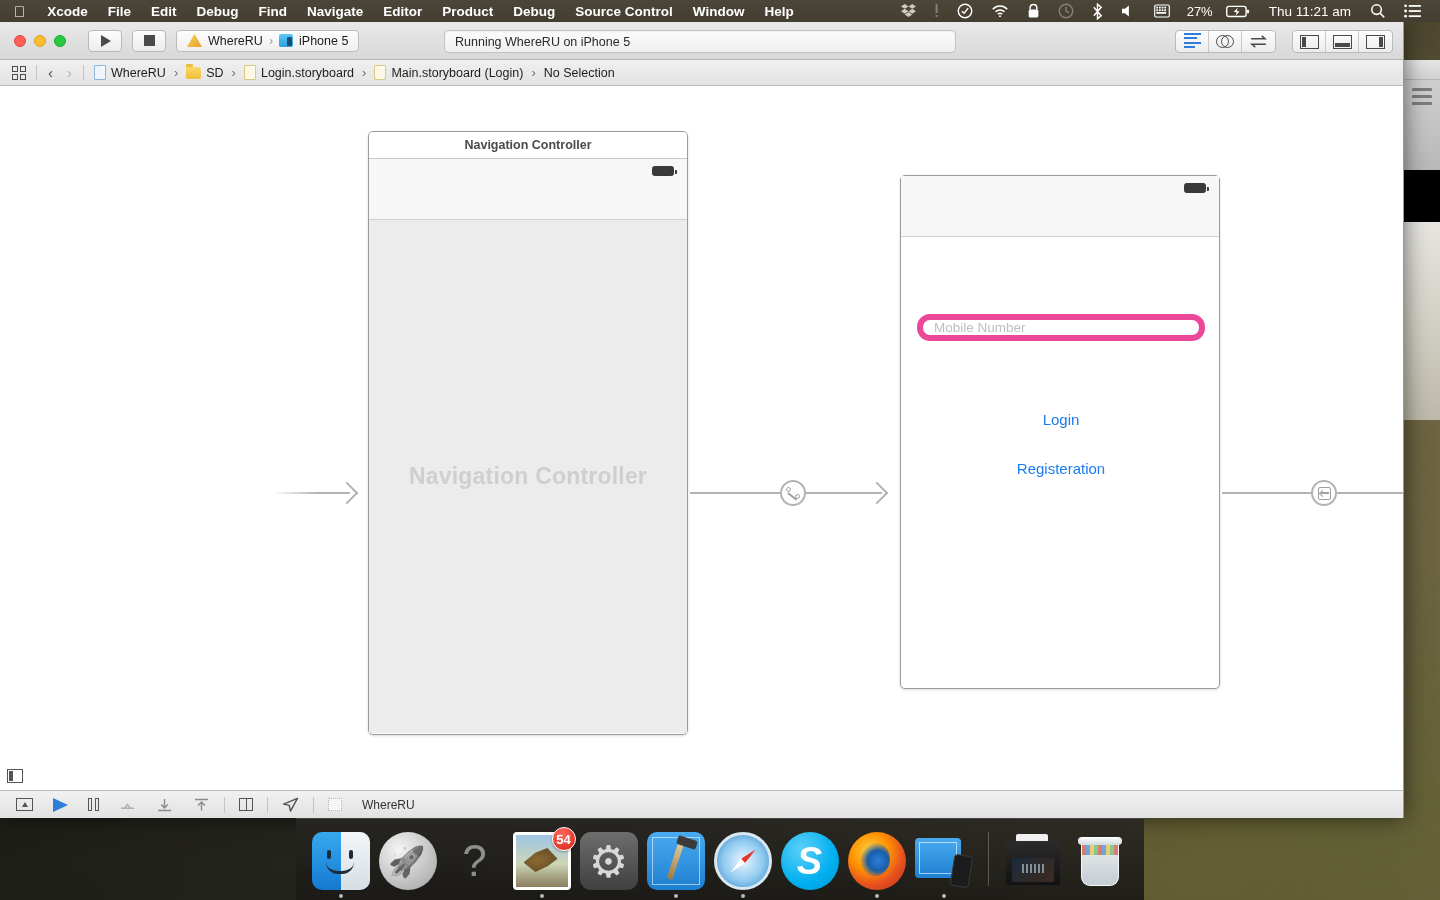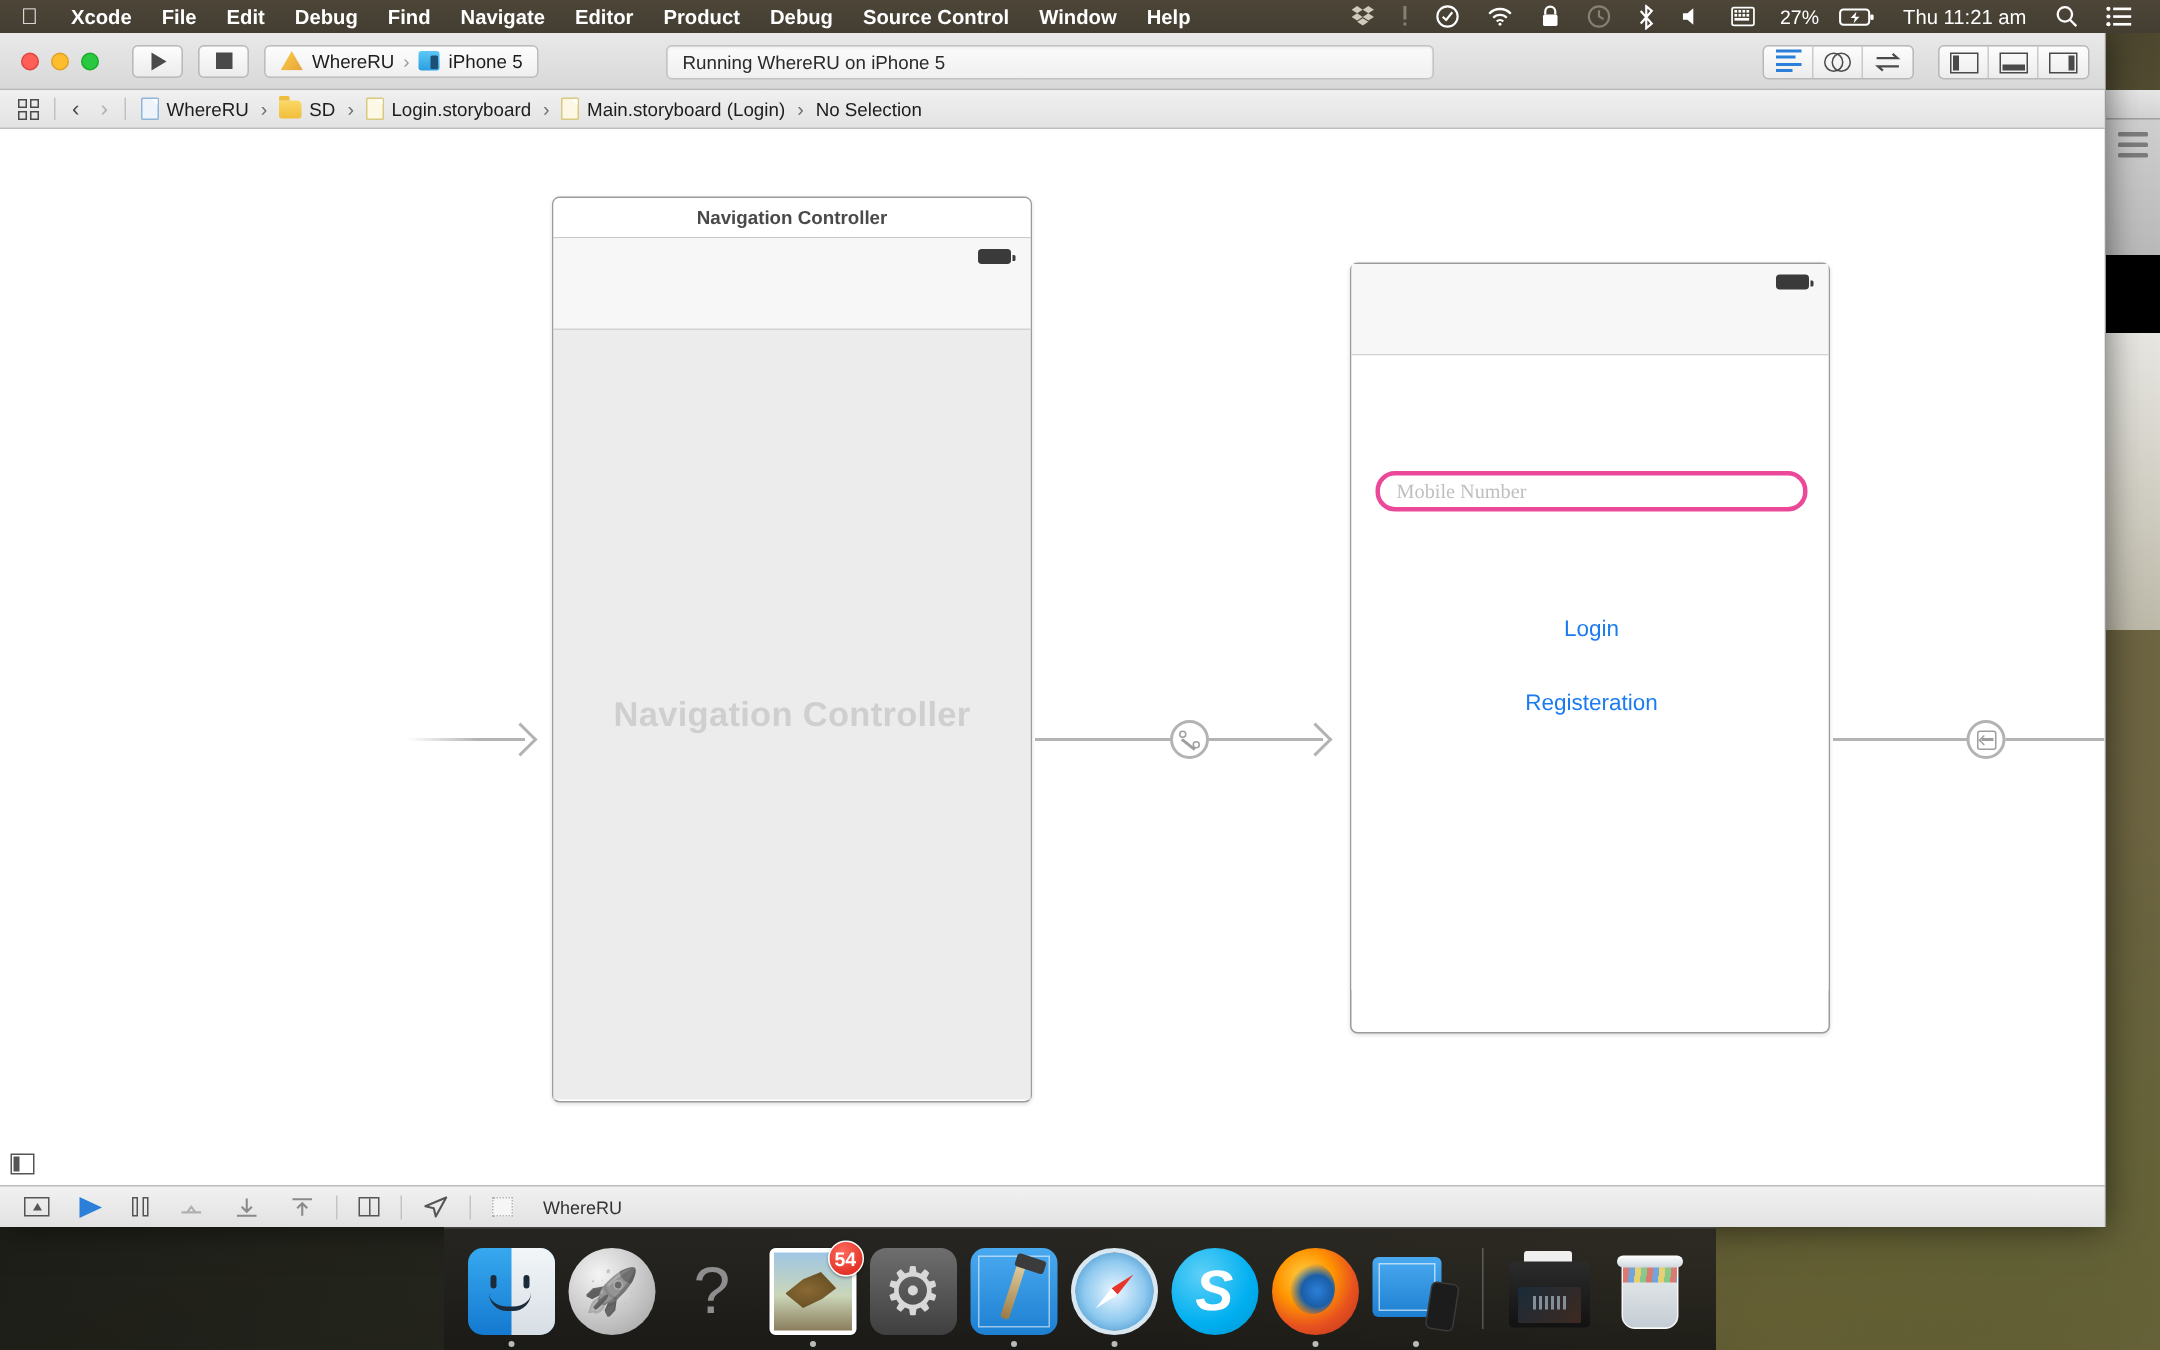--- a/index.html
+++ b/index.html
@@ -215,23 +215,23 @@
   #scene-nav .scene-body { background: #ececec; }
   .nav-placeholder {
     position: absolute; inset: 0; display: flex; align-items: center; justify-content: center;
     font-size: 23px; font-weight: bold; color: #cfcfcf; letter-spacing: 0.2px;
   }
 
   
   #scene-login { left: 900px; top: 89px; width: 320px; height: 514px; }
   .tf {
     position: absolute; left: 16px; width: 288px; height: 27px;
-    border: 3px solid #ec4899; border-radius: 13px; background: #fff;
+    border: 6px solid #ec4899; border-radius: 13px; background: #fff;
     display: flex; align-items: center; padding-left: 11px;
-    font-size: 13.5px; color: #bfbfbf; font-family: Liberation Serif, serif;
+    font-size: 13.5px; color: #bfbfbf;
   }
   .ctrl-btn {
     position: absolute; left: 0; width: 320px; text-align: center;
     color: #1a7cf0; font-size: 15px;
   }
 
   
   .seg-line { position: absolute; height: 2px; background: #b3b3b3; }
   .seg-line.fade { background: linear-gradient(90deg, rgba(179,179,179,0) 0%, #b3b3b3 60%); }
   .arrowhead {

